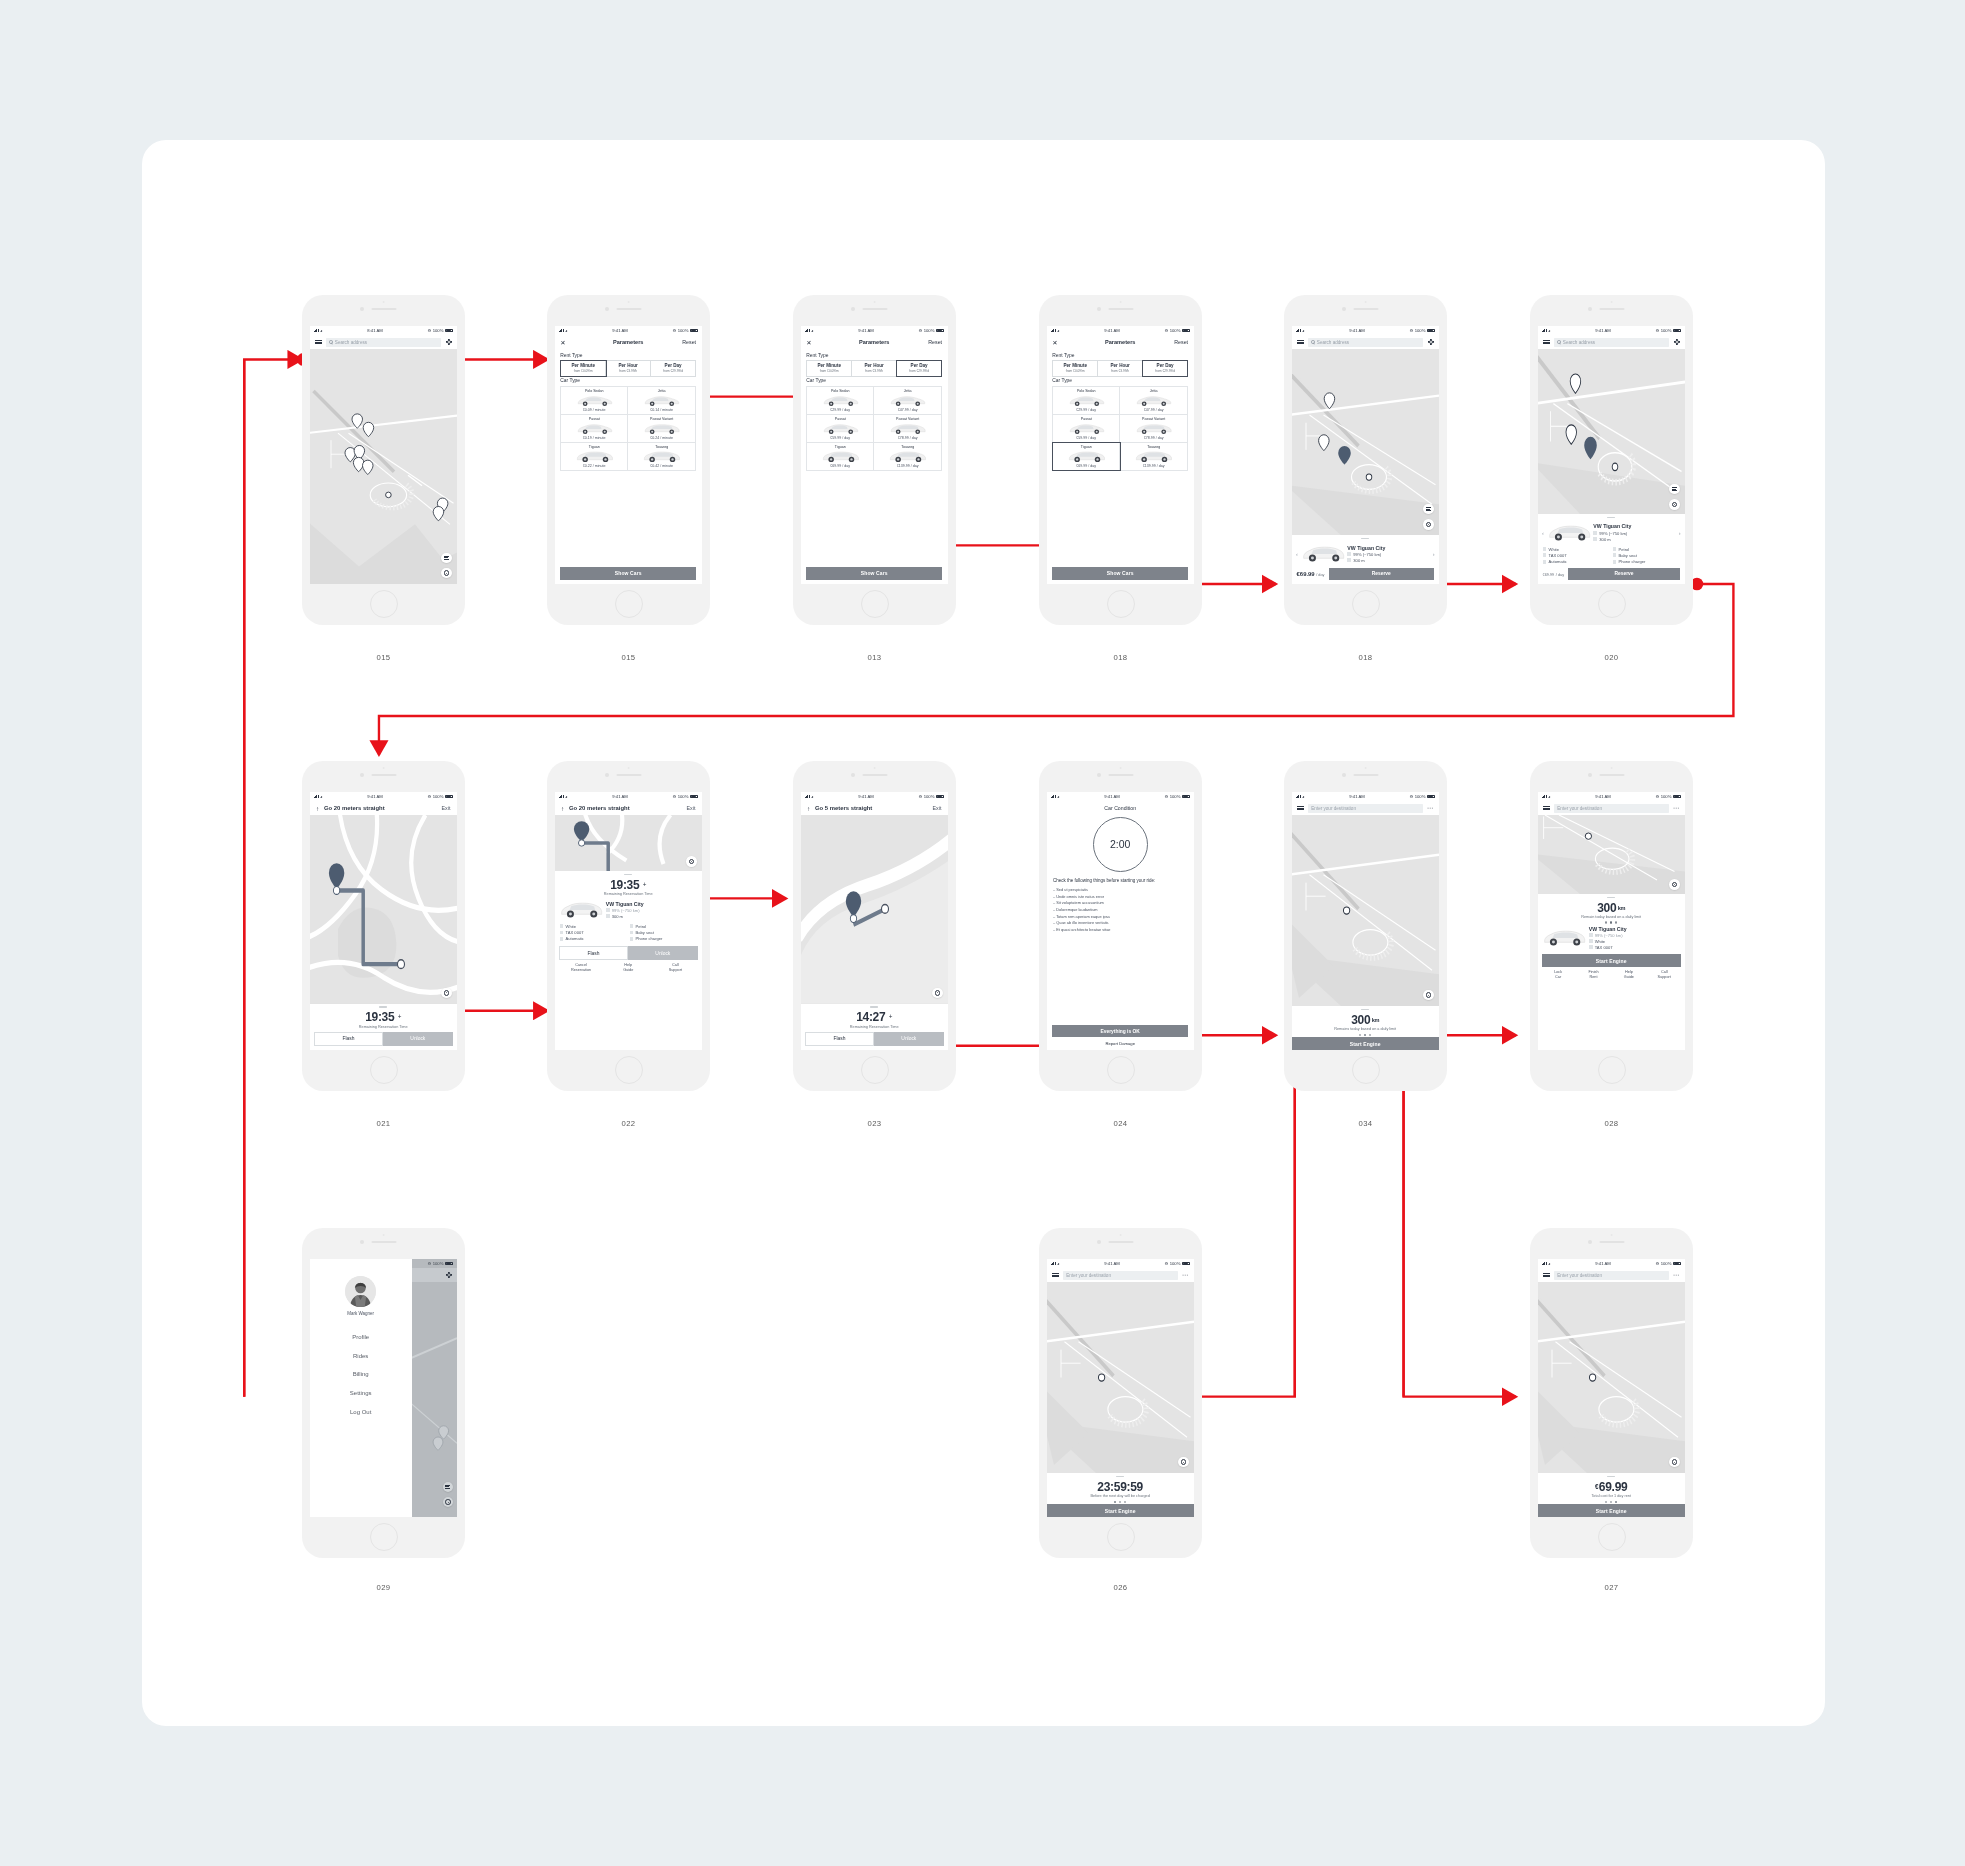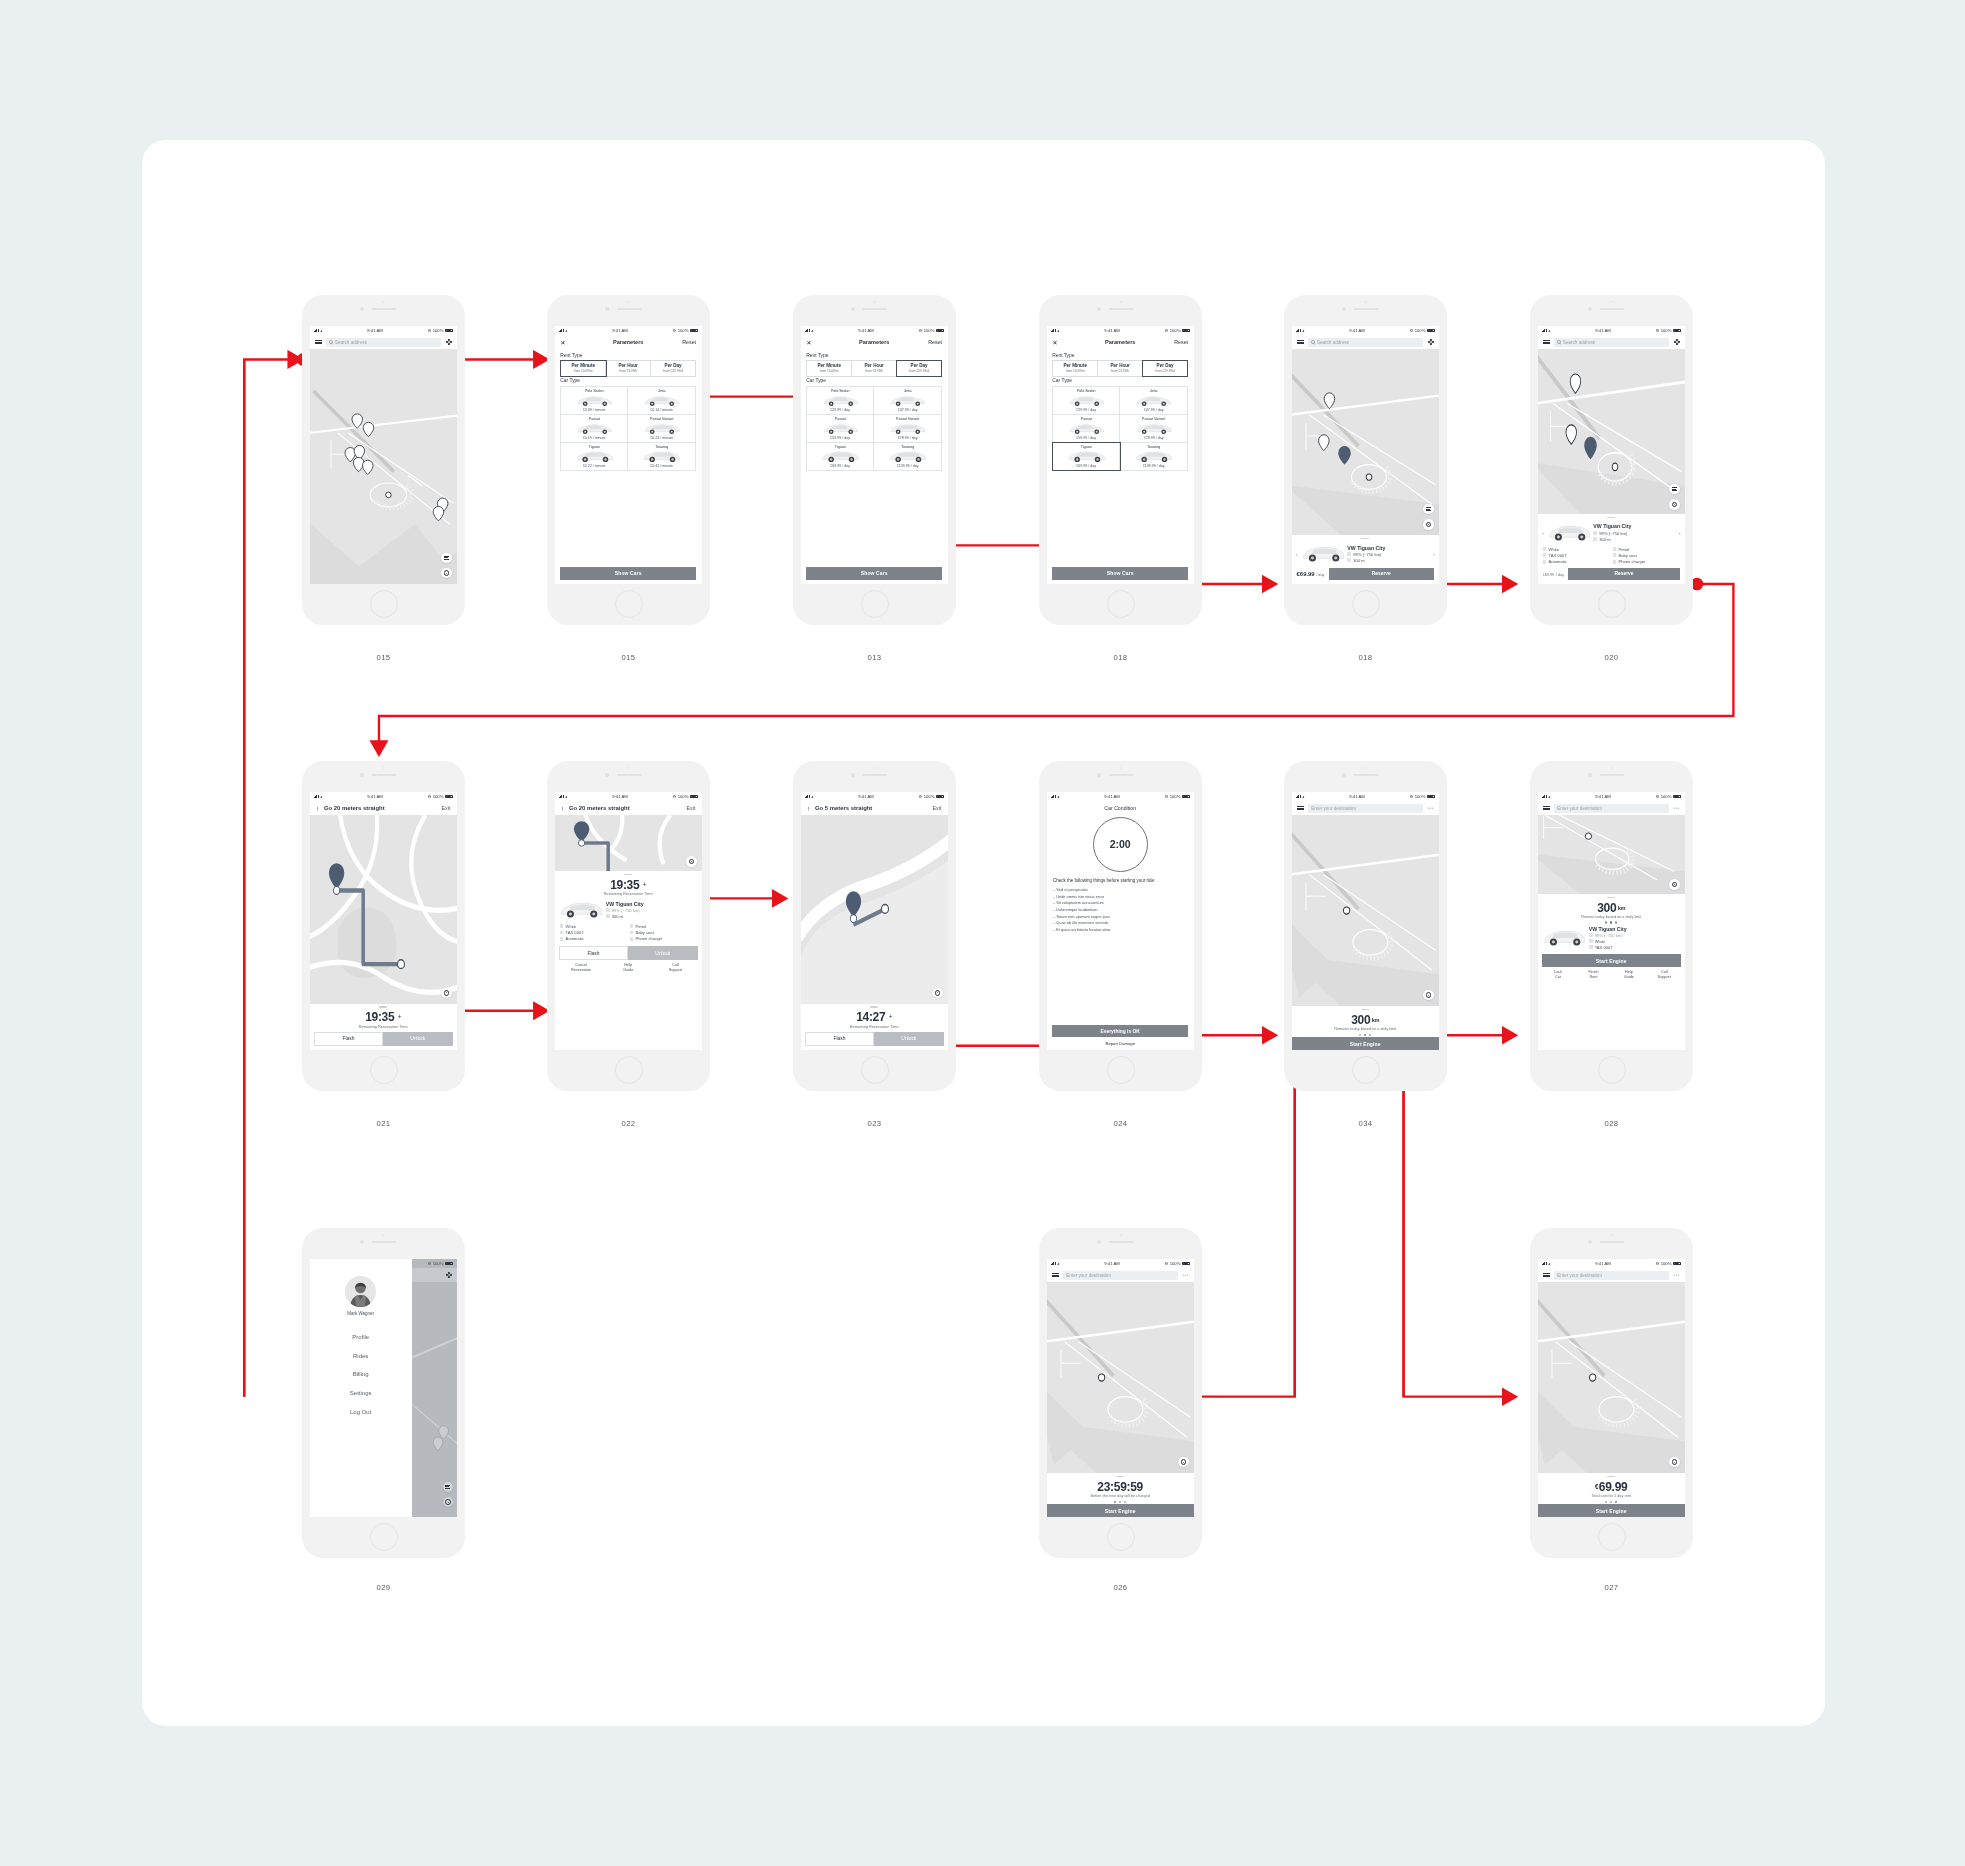--- a/index.html
+++ b/index.html
@@ -179,21 +179,21 @@
   .seg { flex:1; text-align:center; font-size:4.9px; padding:3.5px 0; color:#2b3340; border:0.5px solid #d9dde0; }
   .seg.active { background:#b9bdc2; color:#fff; border-color:#b9bdc2; font-weight:400; }
   .linkrow { display:flex; padding:2.8px 2.8px 3.5px; }
   .linkrow div { flex:1; text-align:center; font-size:3.8px; line-height:4.9px; color:#4a5260; }
 
   
   .cc-title { text-align:center; font-size:5.2px; color:#2b3340; padding:3.5px 0 0; }
   .cc-circle {
     width:55px; height:55px; border:0.8px solid #6a727c; border-radius:50%;
     margin:6.3px auto 5.6px; display:flex; align-items:center; justify-content:center;
-    font-size:10.5px; font-weight:700; color:#2b3340;
+    font-size:10.5px; font-weight:400; color:#2b3340;
   }
   .cc-lead { font-size:4.5px; color:#2b3340; line-height:7px; padding:0 6.3px; }
   .cc-list { padding:2.8px 6.3px 0; }
   .cc-list div { font-size:3.9px; color:#4a5260; line-height:6.6px; }
   .cc-ok { background:#7e838b; color:#fff; text-align:center; font-size:4.9px; font-weight:700; padding:3.5px 0; margin:5.6px 5.6px 0; }
   .cc-report { text-align:center; font-size:4.2px; color:#2b3340; padding:3.5px 0 4.2px; }
 
   
   .drawer-screen { position:relative; background:#b6babe; }
   .drawer-panel {

